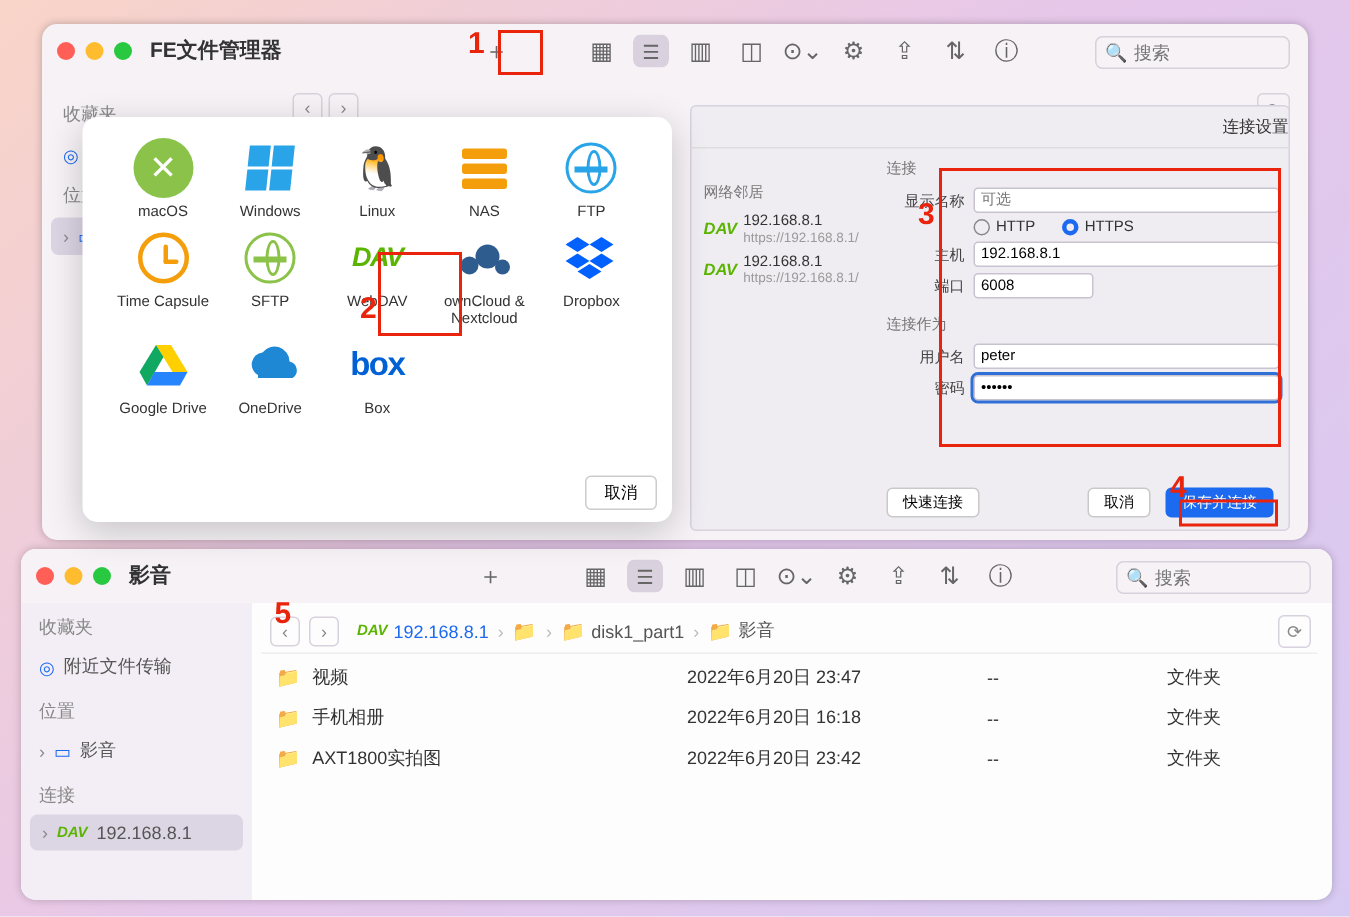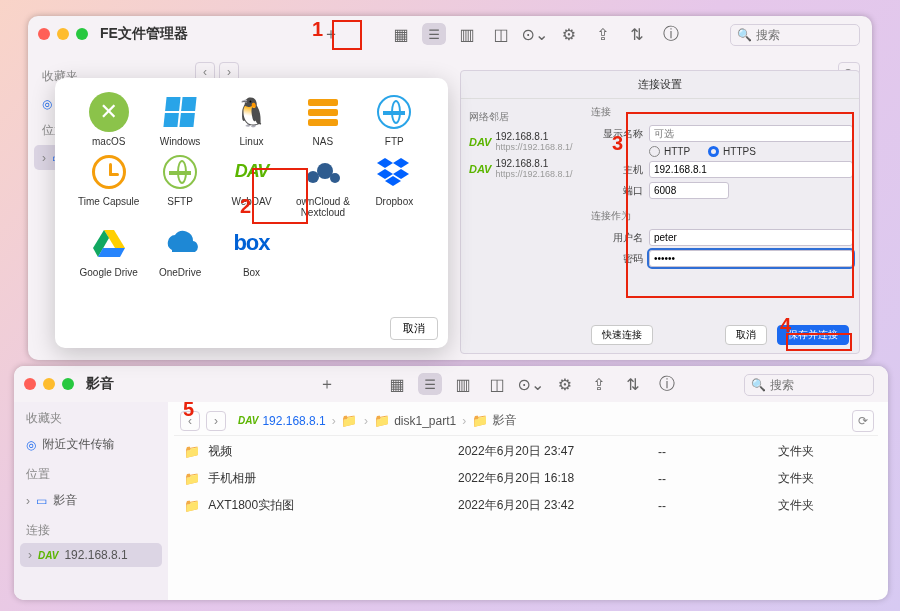--- a/index.html
+++ b/index.html
@@ -65,24 +65,24 @@
   .ic-dav     { color:#5bb500; font-style:italic; font-weight:900; font-size:18px; letter-spacing:-1px;}
   .ic-own     svg{width:40px;height:30px;}
   .ic-dropbox svg{width:34px;height:28px;}
   .ic-gd { display:flex; align-items:center; justify-content:center;}
   .ic-gd svg{width:34px;height:30px;}
   .ic-onedrive svg{width:40px;height:26px;}
   .ic-box { color:#0061d5; font-weight:700; font-size:22px; letter-spacing:-1px;}
 
   
   .panel { position:absolute; top:70px; left:460px; width:400px; height:284px; background:#efedf2; border:1px solid #d8d1de; border-radius:4px; z-index:24; font-size:10px; color:#333;}
-  .panel-title { text-align:center; padding:6px 0; font-weight:500; font-size:11px; }
+  .panel-title { text-align:right; padding:6px 0; font-weight:500; font-size:11px; }
   .panel hr { border:none; border-top:1px solid #ddd;}
   .panel-left { position:absolute; top:30px; left:6px; width:116px; }
-  .panel-left .sec { color:#777; margin:9px 2px 4px 2px;}
+  .panel-left .sec { color:#777; margin:20px 2px 4px 2px;}
   .panel-left .item { display:flex; align-items:center; gap:4px; padding:3px 2px; font-size:10px; }
   .panel-left .item .sub { color:#9a9a9a; font-size:9px; }
   .davmini { color:#5bb500; font-weight:900; font-style:italic; font-size:11px;}
   .panel-right { position:absolute; top:30px; left:128px; right:6px; }
   .panel-right .sec { color:#777; margin:4px 2px 6px 2px;}
   .form-row { display:flex; align-items:center; gap:6px; margin:4px 0;}
   .form-row label { width:54px; text-align:right; color:#444;}
   .form-row .field { flex:1; }
   .form-row input[type=text],.form-row input[type=password]{ width:100%; border:1px solid #c9c3d1; border-radius:3px; padding:2px 4px; font-size:10px; background:#fff;}
   .form-row.pw input{ outline:2px solid #2f6fd6; }

